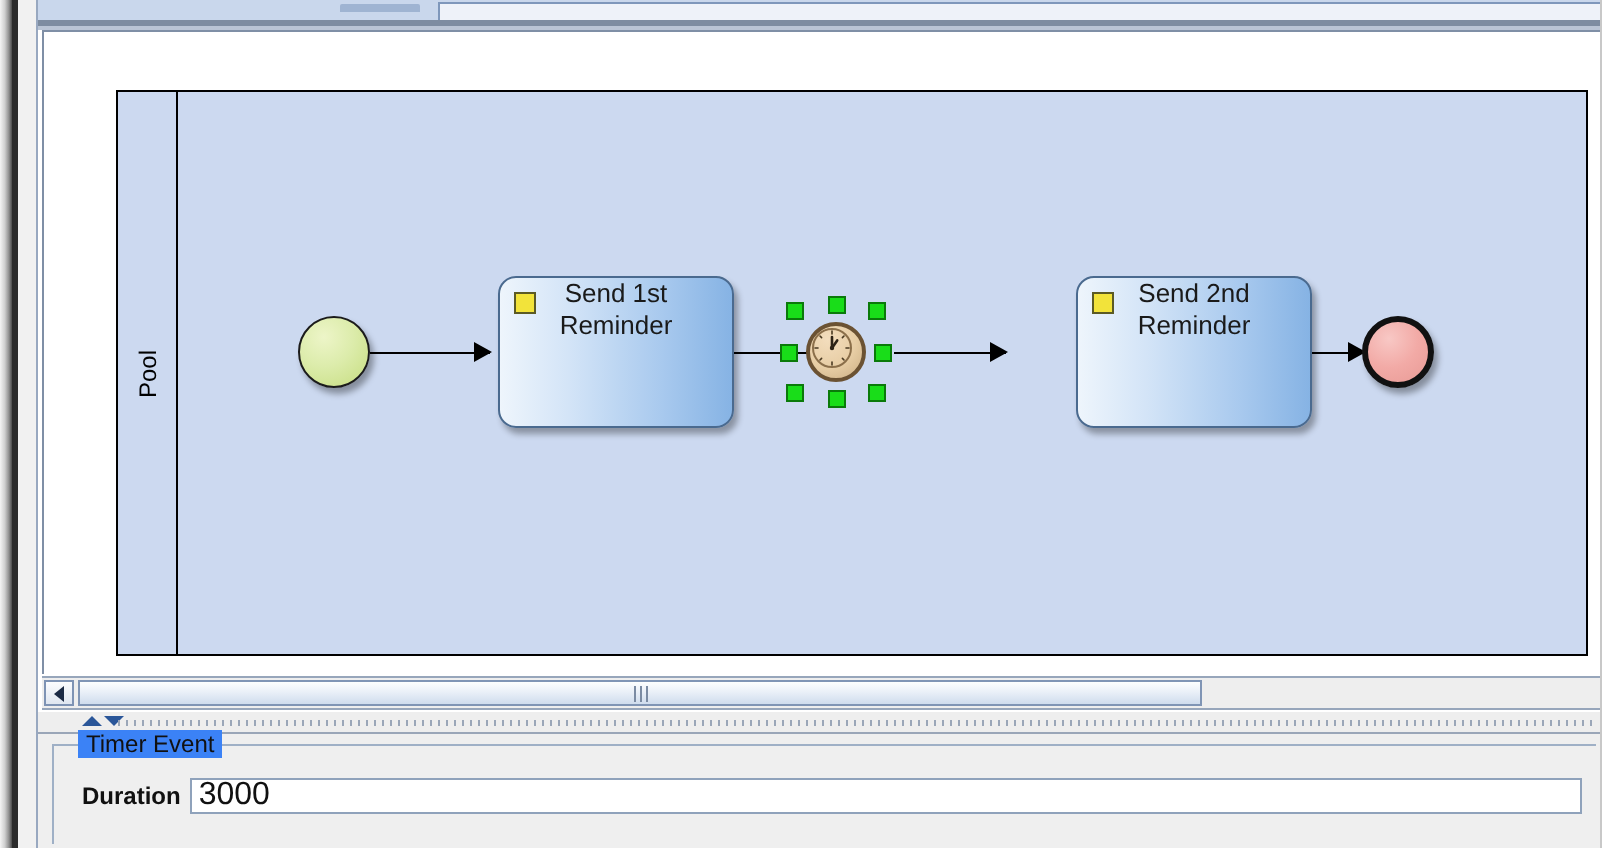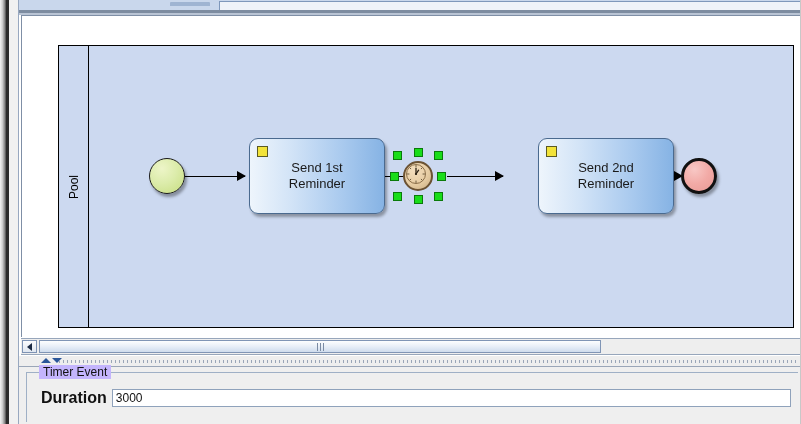--- a/index.html
+++ b/index.html
@@ -140,28 +140,27 @@
     background: radial-gradient(circle at 35% 28%, #edf5c8 0%, #dcecab 45%, #c6dd7f 100%);
     border: 1.5px solid #1b1b1b;
   }
   .end-event {
     width: 36px; height: 36px;
     background: radial-gradient(circle at 35% 28%, #f8c8c5 0%, #f2aaa6 50%, #e89a95 100%);
     border: 3.5px solid #111111;
   }
 
   .task-box {
-    width: 136px; height: 76px;
+    width: 118px; height: 76px;
     border-radius: 9px;
     border: 1.5px solid #4a6a8f;
     box-sizing: border-box;
     background: linear-gradient(to right, #eef5fc 0%, #d3e4f7 30%, #a8c9ee 70%, #86b3e4 100%);
     box-shadow: 2px 3px 3px rgba(0,0,0,0.33);
     display: flex;
-    align-items: center;
     justify-content: center;
     text-align: center;
   }
   .task-label {
     font-size: 13px;
     line-height: 16px;
     color: #1a1a1a;
     font-family: "Liberation Sans", sans-serif;
     white-space: pre-line;
   }
@@ -298,48 +297,48 @@
     left: 7px; top: 5px;
     width: 772px; height: 50px;
     border: 1px solid #9fb0c6;
     border-right: none;
     border-bottom: none;
     box-sizing: border-box;
   }
   .prop-group-title {
     position: absolute;
     left: 12px; top: -8px;
-    background: #c4b5fd;
+    background: #3b82f6;
     padding: 0 4px;
     font-size: 12px;
     color: #111111;
     font-family: "Liberation Sans", sans-serif;
   }
   .prop-row {
     position: absolute;
     left: 14px; top: 16px;
     display: flex;
     align-items: center;
     width: 750px;
   }
   .prop-label {
-    font-size: 16px;
+    font-size: 12px;
     font-weight: bold;
     color: #111111;
     margin-right: 5px;
     font-family: "Liberation Sans", sans-serif;
   }
   .prop-input {
     flex: 1;
     height: 18px;
     background: #ffffff;
     border: 1px solid #8fa2bb;
     box-sizing: border-box;
     padding: 1px 3px;
-    font-size: 12px;
+    font-size: 16px;
     color: #111111;
     font-family: "Liberation Sans", sans-serif;
     line-height: 16px;
   }
 
   .right-edge {
     position: absolute;
     right: 0; top: 0;
     width: 1px; height: 424px;
     background: #c8c8c8;

